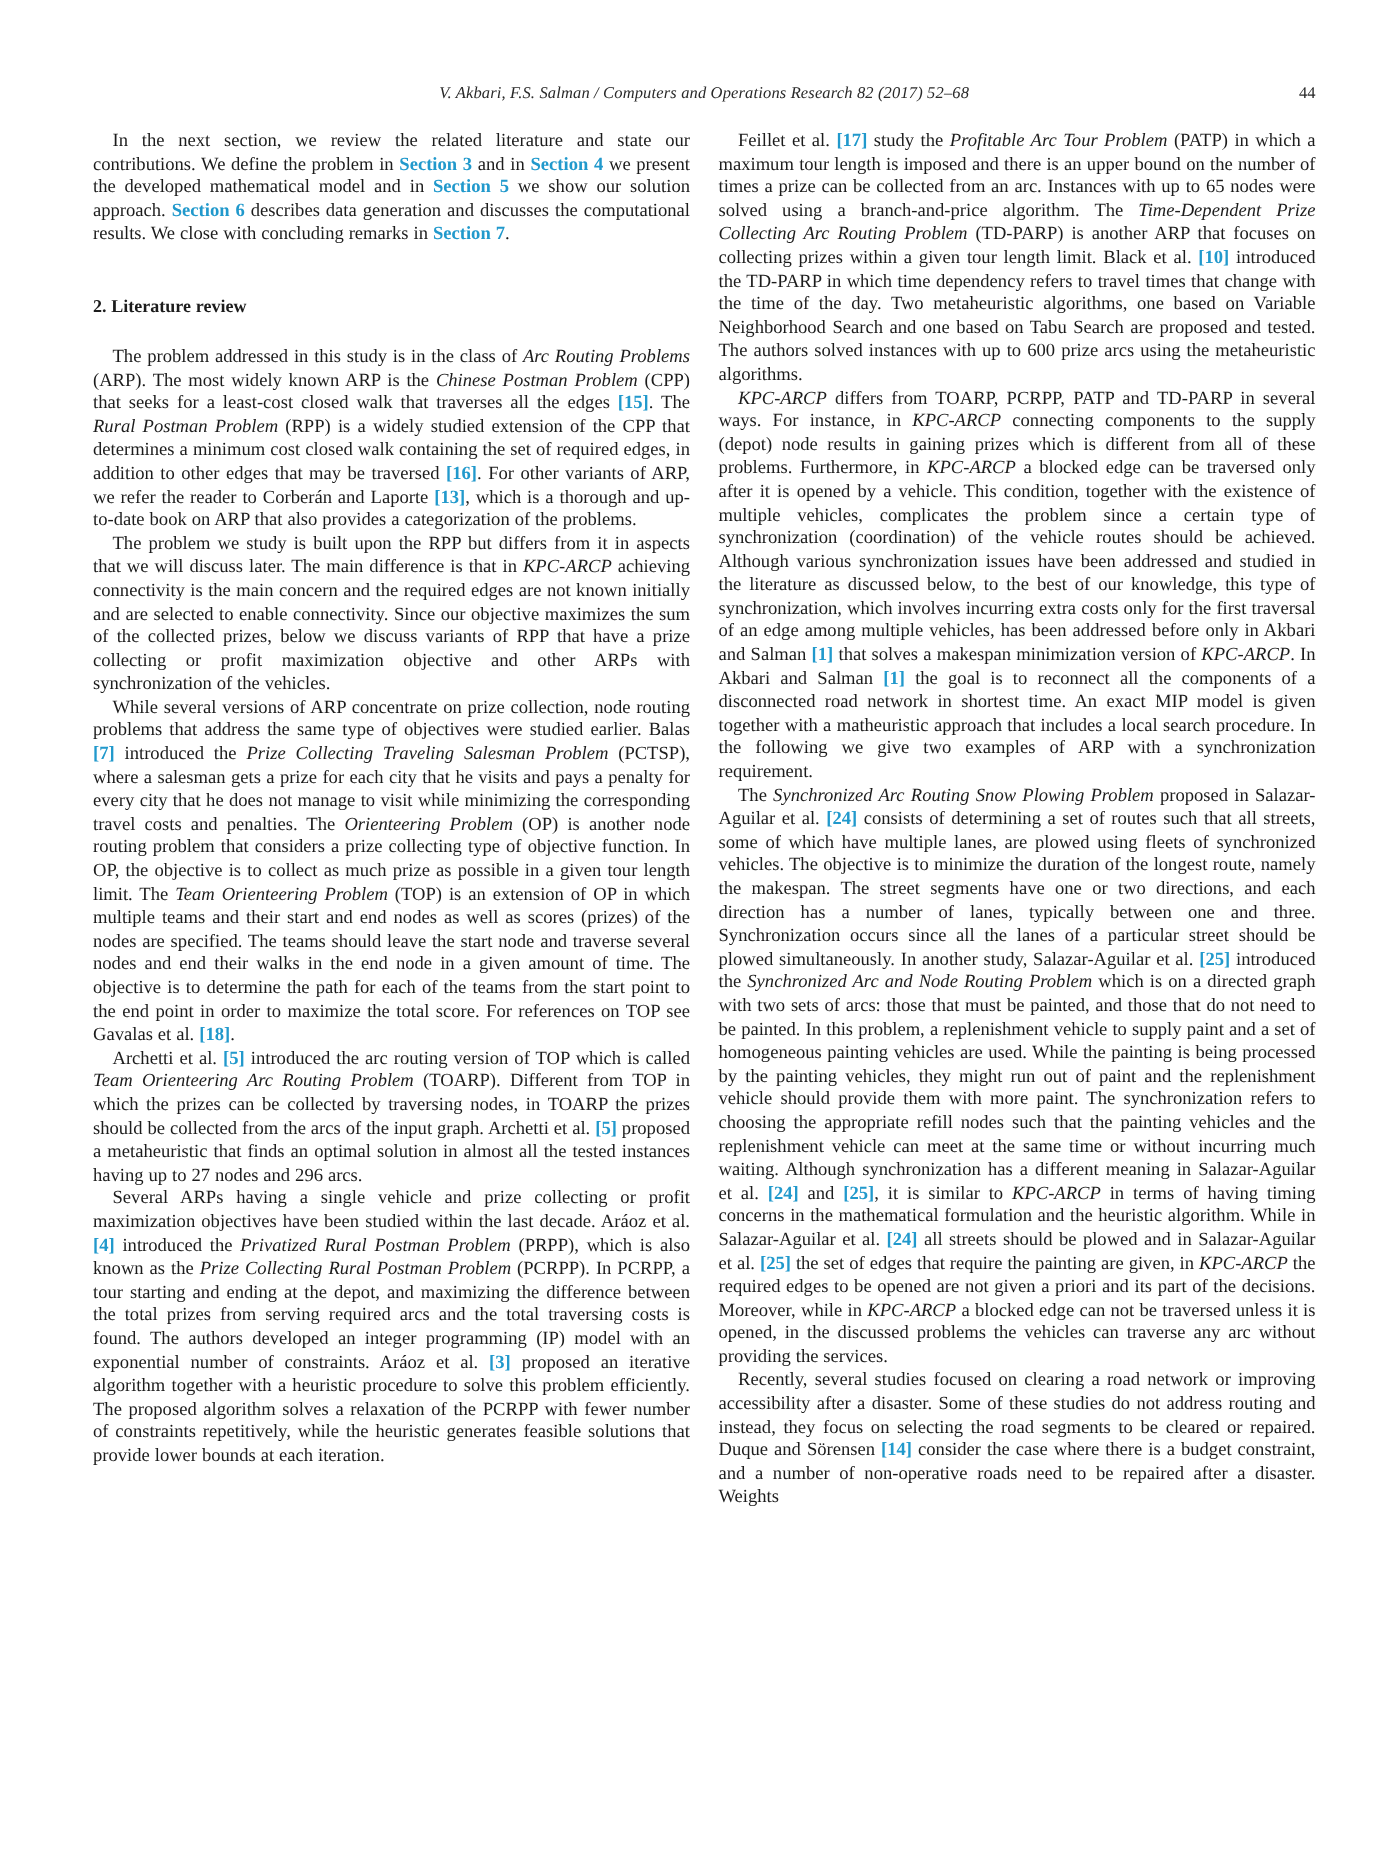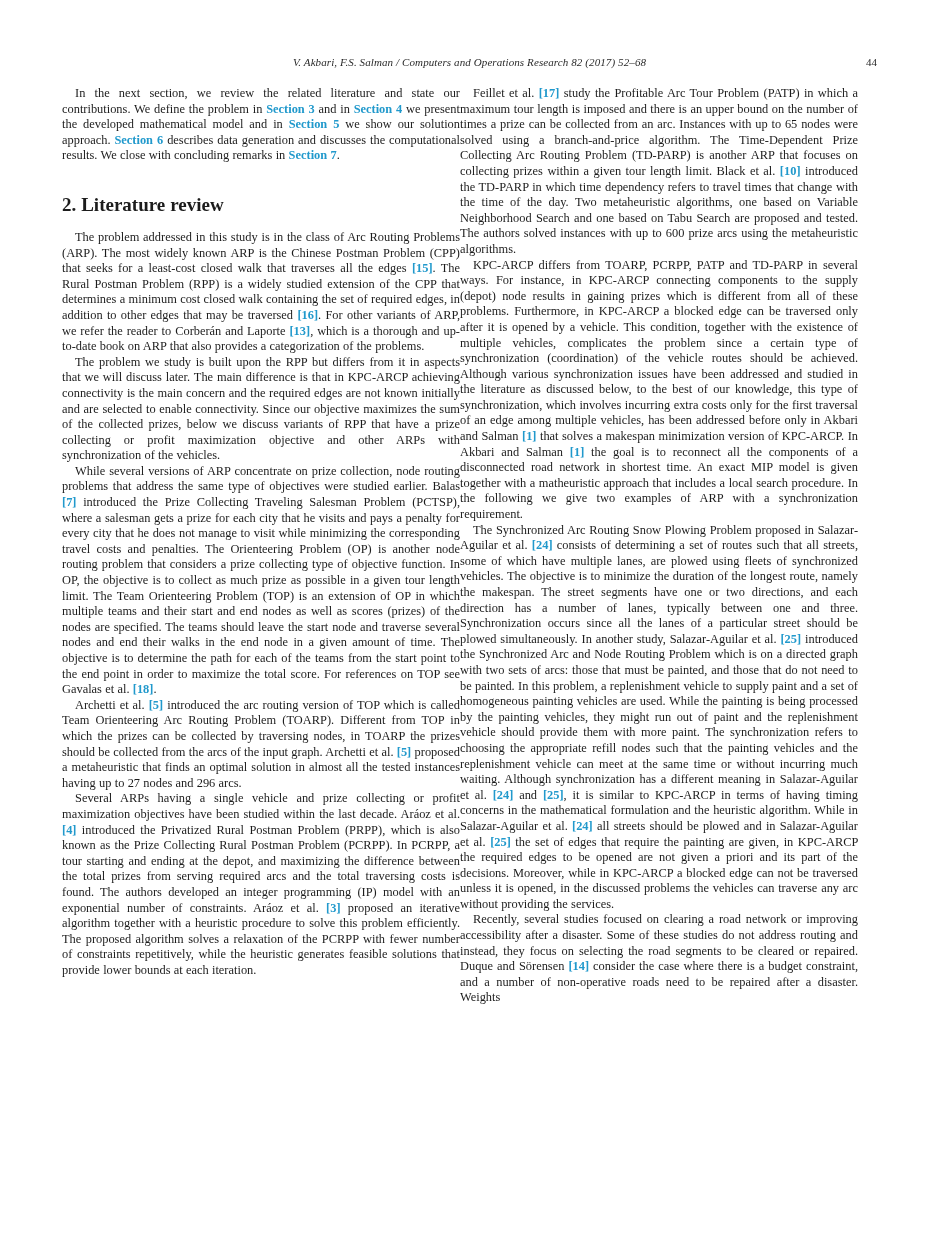--- a/index.html
+++ b/index.html
@@ -19,35 +19,35 @@
   }
   .running-title {
     text-align: center; font-style: italic; color: #2a2a2a;
     letter-spacing: 0.1px;
   }
   .page-num {
     position: absolute; right: 0; top: 0; font-style: normal; color: #2a2a2a;
   }
   .content {
     position: absolute; top: 86px; left: 62px; width: 815px;
-    display: flex; 
+    display: flex; gap: 19px;
   }
   .col {
     width: 398px; flex: 0 0 398px;
     text-align: justify;
     font-size: 12.4px; line-height: 15.6px;
     word-spacing: 0.2px;
   }
   .col p { margin: 0; text-indent: 13px; }
   .col h2 {
-    font-size: 19px; font-weight: bold; text-indent: 0; text-align: left;
+    font-size: 12px; font-weight: bold; text-indent: 0; text-align: left;
     margin: 33px 0 18px 0; line-height: 15px;
   }
   .link { color: var(--link-color); cursor: pointer; text-decoration: none; font-weight: bold; }
-  .it { }
+  .it { font-style: italic; }
 </style>
 </head>
 <body>
 
 <div class="header">
   <div class="running-title">V. Akbari, F.S. Salman / Computers and Operations Research 82 (2017) 52–68</div>
   <div class="page-num">44</div>
 </div>
 
 <div class="content">

